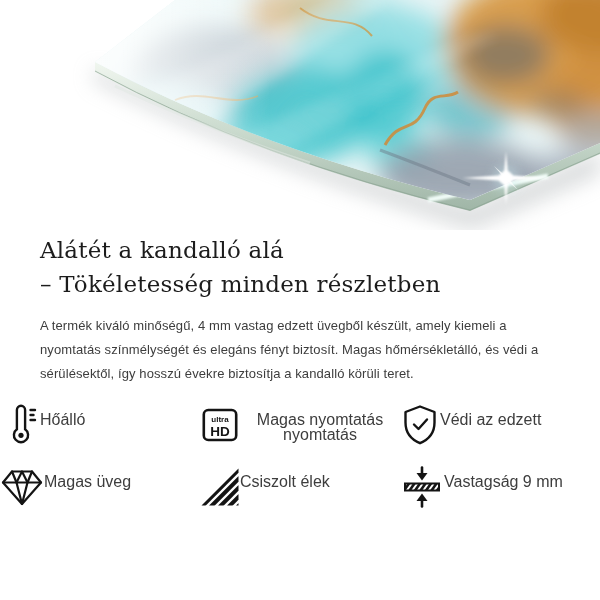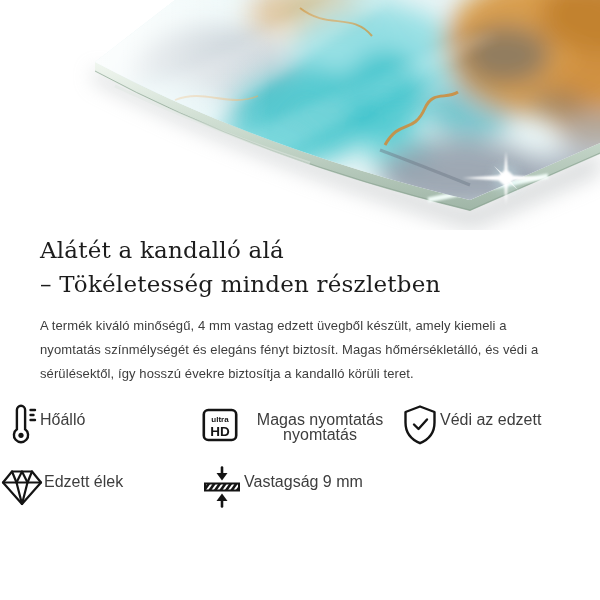--- a/index.html
+++ b/index.html
@@ -173,23 +173,42 @@
         <div class="f-icon">
           <svg width="44" height="40" viewBox="0 0 44 40">
             <g class="ico" fill="none" stroke-width="2.2" stroke-linecap="round" stroke-linejoin="round">
               <path d="M12,4.5 H32 L41,15.5 L22,37 L3,15.5 Z"></path>
               <path d="M3,15.5 H41"></path>
               <path d="M12,4.5 L16.5,15.5 L22,37 L27.5,15.5 L32,4.5"></path>
               <path d="M16.5,15.5 L22,4.5 L27.5,15.5"></path>
             </g>
           </svg>
         </div>
-        <div class="f-label">Edzett élek</div>
-      </div>
-
+        <div class="f-label">Magas üveg</div>
+      </div>
+
+      <div class="feature">
+        <div class="f-icon">
+          <svg width="40" height="40" viewBox="0 0 40 40">
+            <defs>
+                <clipPath id="triClip">
+                  <path d="M1.5,38.5 L38.5,1.5 L38.5,38.5 Z"></path>
+                </clipPath>
+              </defs>
+            <g clip-path="url(#triClip)" class="ico" stroke-width="4">
+              <line x1="1.5" y1="40" x2="40" y2="1.5"></line>
+              <line x1="10.5" y1="40" x2="40" y2="10.5"></line>
+              <line x1="19.5" y1="40" x2="40" y2="19.5"></line>
+              <line x1="28.5" y1="40" x2="40" y2="28.5"></line>
+              <line x1="37.5" y1="40" x2="40" y2="37.5"></line>
+            </g>
+          </svg>
+        </div>
+        <div class="f-label">Csiszolt élek</div>
+      </div>
 
       <div class="feature">
         <div class="f-icon">
           <svg width="44" height="44" viewBox="0 0 44 44">
             <defs>
                 <clipPath id="barClip">
                   <rect x="5" y="18.5" width="34" height="7"></rect>
                 </clipPath>
               </defs>
             <g clip-path="url(#barClip)" class="ico" stroke-width="2.6">

